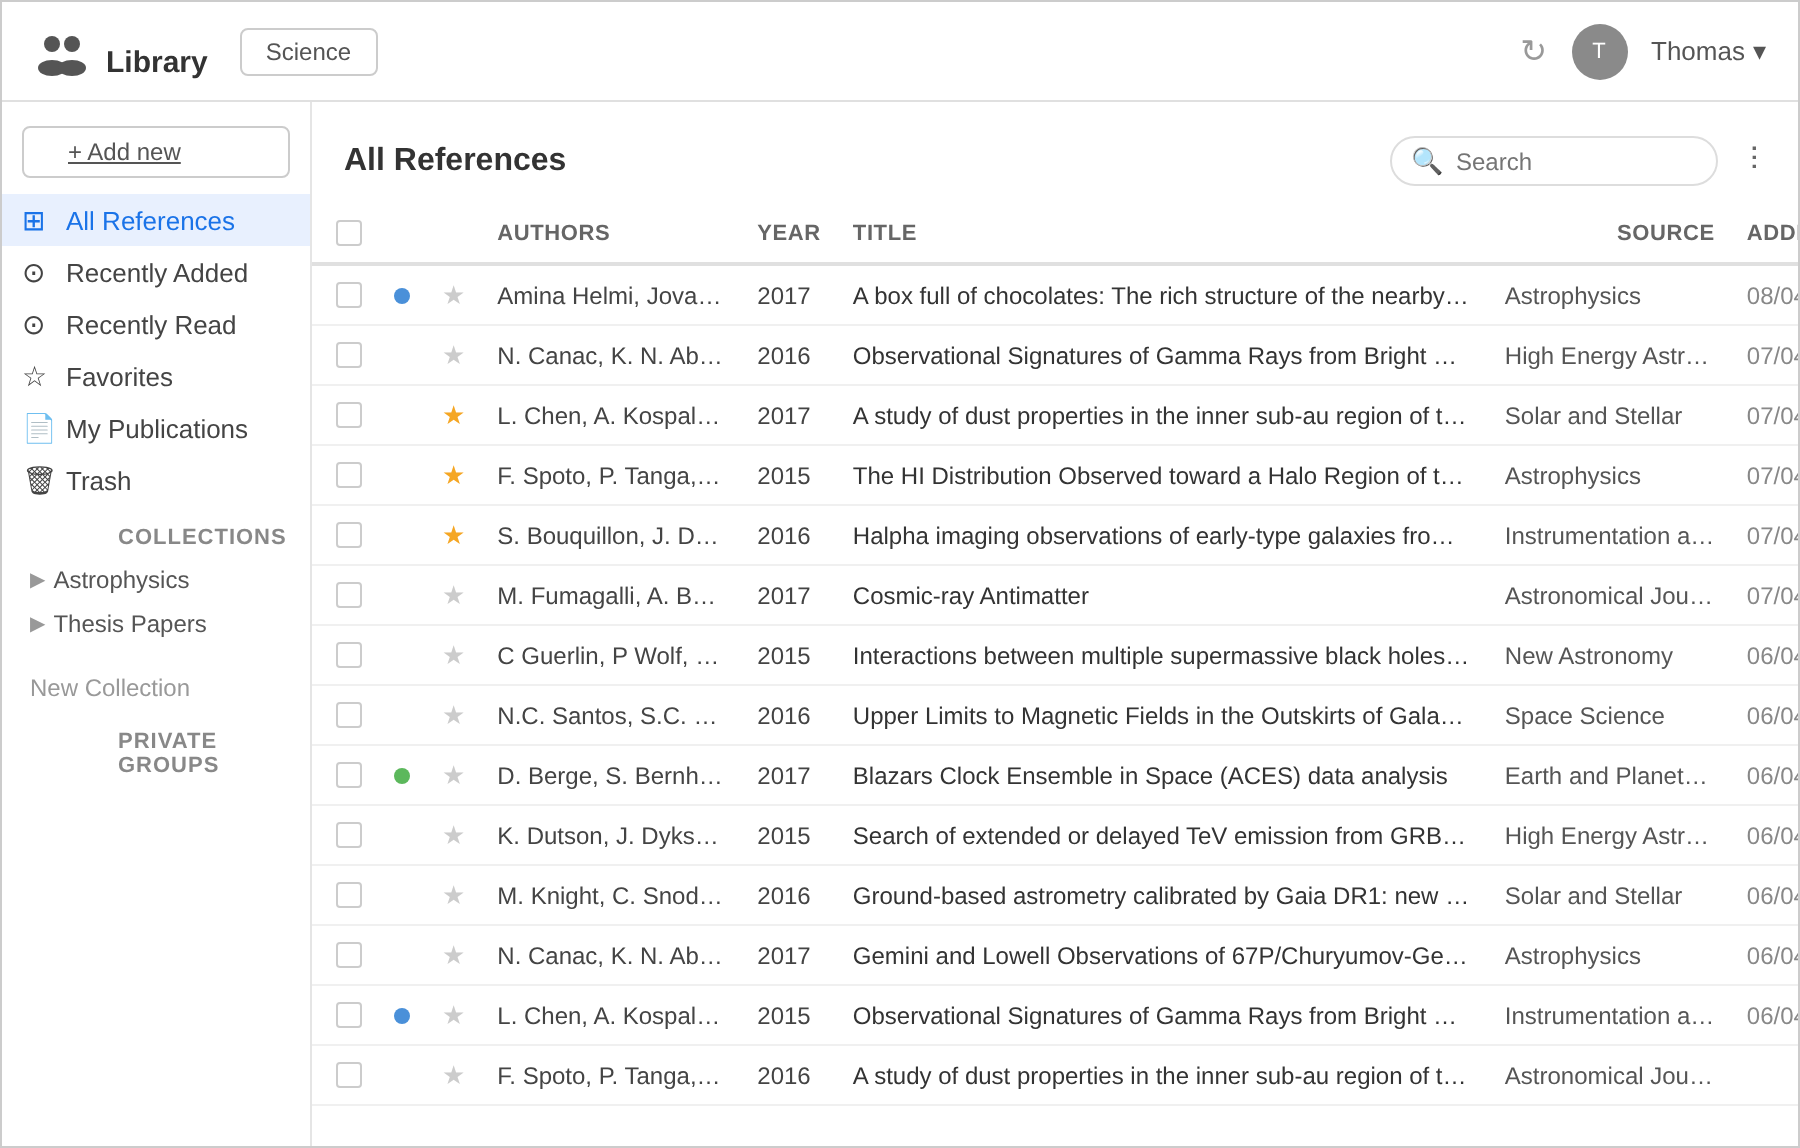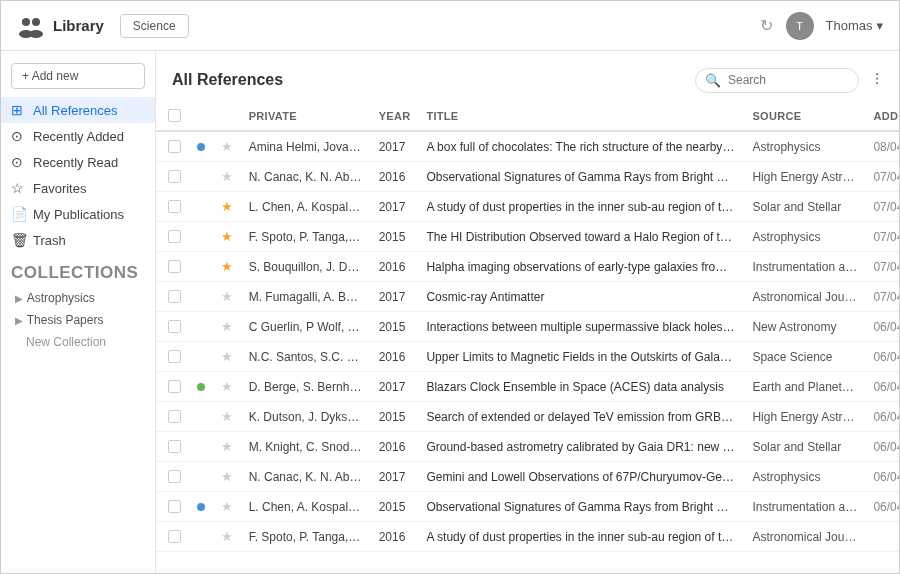--- a/index.html
+++ b/index.html
@@ -2,42 +2,42 @@
 <html><head>
   <meta charset="utf-8">
   <style>
     * { box-sizing: border-box; margin: 0; padding: 0; }
     body { font-family: -apple-system, BlinkMacSystemFont, 'Segoe UI', sans-serif; font-size: 13px; background: #f0f0f0; color: #333; }
 
     .app-wrapper { width: 900px; height: 574px; background: #fff; display: flex; flex-direction: column; overflow: hidden; border: 1px solid #ccc; }
 
     
     .topbar { height: 50px; background: #fff; border-bottom: 1px solid #e0e0e0; display: flex; align-items: center; padding: 0 16px; gap: 16px; flex-shrink: 0; }
-    .topbar-logo { display: flex; align-items: center; gap: 8px; }
+    .topbar-logo { display: flex; align-items: flex-end; gap: 8px; }
     .logo-icon { width: 28px; height: 28px; }
     .logo-text { font-size: 15px; font-weight: 600; color: #333; }
     .notebook-btn { border: 1px solid #ccc; background: #fff; border-radius: 4px; padding: 4px 12px; font-size: 12px; color: #555; cursor: pointer; }
     .topbar-right { margin-left: auto; display: flex; align-items: center; gap: 12px; }
     .sync-icon { color: #999; font-size: 16px; cursor: pointer; }
     .user-avatar { width: 28px; height: 28px; background: #8a8a8a; border-radius: 50%; display: flex; align-items: center; justify-content: center; color: #fff; font-size: 11px; }
     .user-name { font-size: 13px; color: #555; cursor: pointer; display: flex; align-items: center; gap: 4px; }
 
     
     .main-layout { display: flex; flex: 1; overflow: hidden; }
 
     
     .sidebar { width: 155px; background: #fff; border-right: 1px solid #e5e5e5; display: flex; flex-direction: column; padding: 8px 0; overflow-y: auto; flex-shrink: 0; }
-    .sidebar-add-btn { margin: 4px 10px 8px; border: 1px solid #ccc; background: #fff; border-radius: 4px; padding: 5px 10px; font-size: 12px; color: #555; cursor: pointer; display: flex; align-items: center; gap: 4px; }
+    .sidebar-add-btn { margin: 4px 10px 8px; border: 1px solid #ccc; background: #fff; border-radius: 4px; padding: 5px 22px; font-size: 12px; color: #555; cursor: pointer; display: flex; align-items: center; gap: 4px; text-decoration: underline; }
     .sidebar-item { display: flex; align-items: center; gap: 6px; padding: 5px 10px; cursor: pointer; font-size: 13px; color: #444; border-radius: 0; }
     .sidebar-item.active { background: #e8f0fe; color: #1a73e8; font-weight: 500; }
     .sidebar-item .icon { font-size: 14px; width: 16px; flex-shrink: 0; }
-    .sidebar-section-label { font-size: 17px; font-weight: 700; color: #888; padding: 10px 10px 4px; letter-spacing: 0.5px; }
+    .sidebar-section-label { font-size: 11px; font-weight: 700; color: #888; padding: 10px 10px 4px; letter-spacing: 0.5px; margin-left: 48px; }
     .sidebar-collection-item { display: flex; align-items: center; gap: 4px; padding: 4px 10px 4px 14px; font-size: 12px; color: #555; cursor: pointer; }
     .sidebar-collection-arrow { font-size: 10px; color: #999; }
-    .new-link { font-size: 12px; color: #999; padding: 4px 10px 4px 25px; cursor: pointer; }
+    .new-link { font-size: 12px; color: #999; padding: 4px 10px 4px 14px; cursor: pointer; margin-top: 10px; }
 
     
     .content { flex: 1; display: flex; flex-direction: column; overflow: hidden; }
 
     .content-header { padding: 16px 16px 8px; display: flex; align-items: center; gap: 12px; flex-shrink: 0; }
     .content-title { font-size: 16px; font-weight: 600; color: #333; flex: 1; }
     .search-box { display: flex; align-items: center; border: 1px solid #ddd; border-radius: 16px; padding: 4px 10px; gap: 6px; background: #fff; }
     .search-box input { border: none; outline: none; font-size: 12px; width: 120px; background: transparent; }
     .search-icon-sm { color: #999; font-size: 13px; }
     .filter-btn { border: none; background: none; cursor: pointer; color: #666; font-size: 16px; padding: 4px; }
@@ -51,21 +51,21 @@
     tbody tr { border-bottom: 1px solid #f0f0f0; }
     tbody td { padding: 7px 8px; font-size: 12px; color: #444; vertical-align: middle; }
     tbody td:first-child { padding-left: 12px; }
 
     .col-check { width: 20px; }
     .col-dot { width: 12px; }
     .col-star { width: 20px; }
     .col-authors { width: 130px; }
     .col-year { width: 40px; }
     .col-title { max-width: 300px; }
-    .col-source { width: 110px; }
+    .col-source { width: 110px; text-align: right; }
     .col-added { width: 75px; }
 
     .dot { width: 8px; height: 8px; border-radius: 50%; display: inline-block; }
     .dot-blue { background: #4a90d9; }
     .dot-green { background: #5cb85c; }
     .dot-hidden { visibility: hidden; }
 
     .star { cursor: pointer; font-size: 13px; color: #ccc; }
     .star.filled { color: #f5a623; }
 
@@ -140,20 +140,21 @@
       <div class="sidebar-collection-item">
         <span class="sidebar-collection-arrow">▶</span>
         <span>Astrophysics</span>
       </div>
       <div class="sidebar-collection-item">
         <span class="sidebar-collection-arrow">▶</span>
         <span>Thesis Papers</span>
       </div>
       <div class="new-link">New Collection</div>
 
+      <div class="sidebar-section-label">PRIVATE GROUPS</div>
     </div>
 
     <div class="content">
       <div class="content-header">
         <h2 class="content-title">All References</h2>
         <div class="search-box">
           <span class="search-icon-sm">🔍</span>
           <input type="text" placeholder="Search" style="">
         </div>
         <button class="filter-btn">⫶</button>
@@ -161,21 +162,21 @@
 
       <div class="table-wrapper">
         <table>
           <thead>
             <tr>
               <th class="col-check">
                   <div class="checkbox"></div>
                 </th>
               <th class="col-dot"></th>
               <th class="col-star"></th>
-              <th class="col-authors">PRIVATE</th>
+              <th class="col-authors">AUTHORS</th>
               <th class="col-year">YEAR</th>
               <th class="col-title">TITLE</th>
               <th class="col-source">SOURCE</th>
               <th class="col-added">ADDED </th>
 
             </tr>
           </thead>
           <tbody id="table-body">
           <tr>
                 <td>

